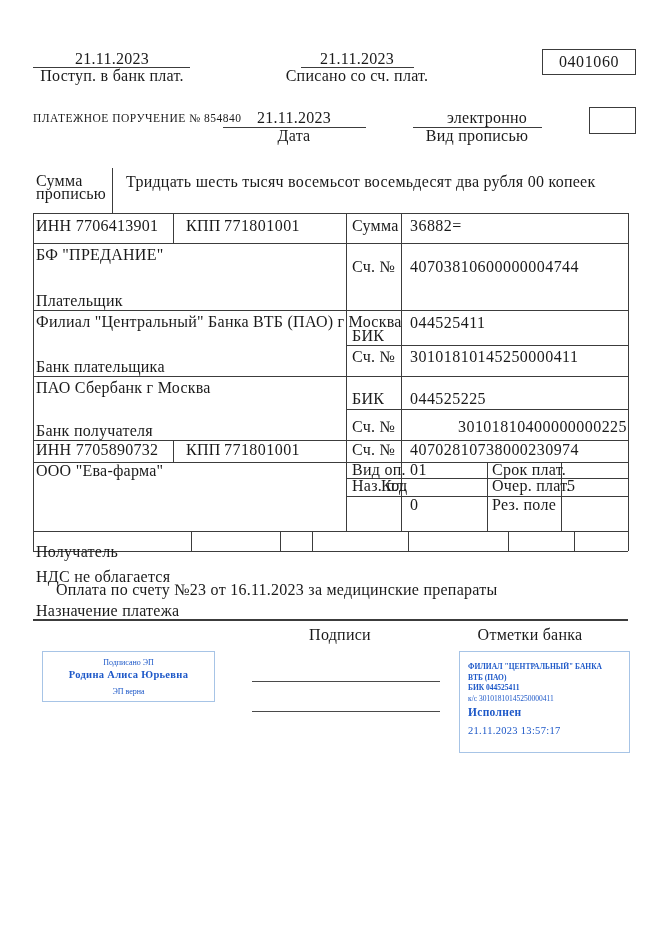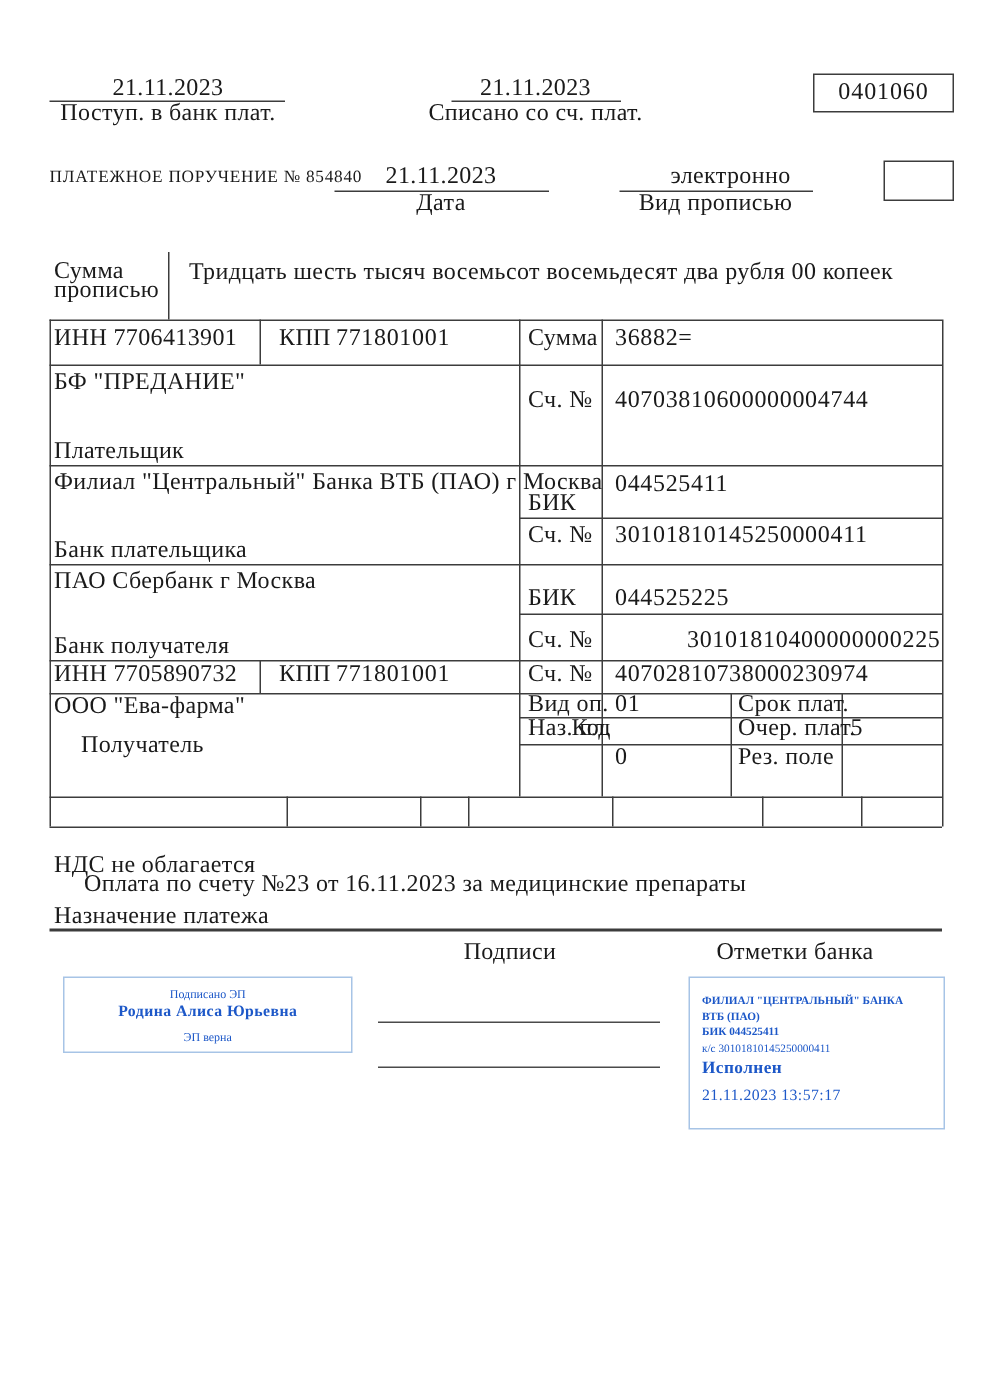--- a/index.html
+++ b/index.html
@@ -111,31 +111,31 @@
   <span class="t" style="left:36px;top:465px;">ООО "Ева-фарма"</span>
   <span class="t" style="left:352px;top:464px;">Вид оп.</span>
   <span class="t num" style="left:410px;top:464px;">01</span>
   <span class="t" style="left:492px;top:464px;">Срок плат.</span>
   <span class="t" style="left:352px;top:480px;">Наз. пл.</span>
   <span class="t" style="left:492px;top:480px;">Очер. плат.</span>
   <span class="t num" style="left:567px;top:480px;">5</span>
   <span class="t" style="left:352px;top:480px;margin-left:29px;">Код</span>
   <span class="t num" style="left:410px;top:499px;">0</span>
   <span class="t" style="left:492px;top:499px;">Рез. поле</span>
-  <span class="t" style="left:36px;top:491px;margin-left:18px;">Получатель</span>
+  <span class="t" style="left:36px;top:546px;">Получатель</span>
 
   <span class="t" style="left:36px;top:584px;margin-left:20px;">Оплата по счету №23 от 16.11.2023 за медицинские препараты</span>
   <span class="t" style="left:36px;top:571px;">НДС не облагается</span>
   <span class="t" style="left:36px;top:605px;">Назначение платежа</span>
   <div class="hl" style="left:33px;top:619px;width:595px;height:2px;"></div>
 
   <span class="t c" style="left:290px;top:629px;width:100px;">Подписи</span>
   <span class="t c" style="left:470px;top:629px;width:120px;">Отметки банка</span>
 
-  <div class="stamp" style="left:42px;top:651px;width:193px;height:51px;">
+  <div class="stamp" style="left:42px;top:651px;width:173px;height:51px;">
     <span class="st bl c" style="left:0;top:6px;width:100%;font-size:8px;">Подписано ЭП</span>
     <span class="st bl c" style="left:0;top:17px;width:100%;font-size:10.5px;font-weight:bold;letter-spacing:.3px;">Родина Алиса Юрьевна</span>
     <span class="st bl c" style="left:0;top:35px;width:100%;font-size:8px;">ЭП верна</span>
   </div>
 
   <div class="sig" style="left:252px;top:681px;width:188px;"></div>
   <div class="sig" style="left:252px;top:711px;width:188px;"></div>
 
   <div class="stamp" style="left:459px;top:651px;width:171px;height:102px;">
     <span class="st bl" style="left:8px;top:10px;font-size:7.5px;font-weight:bold;">ФИЛИАЛ "ЦЕНТРАЛЬНЫЙ" БАНКА</span>

